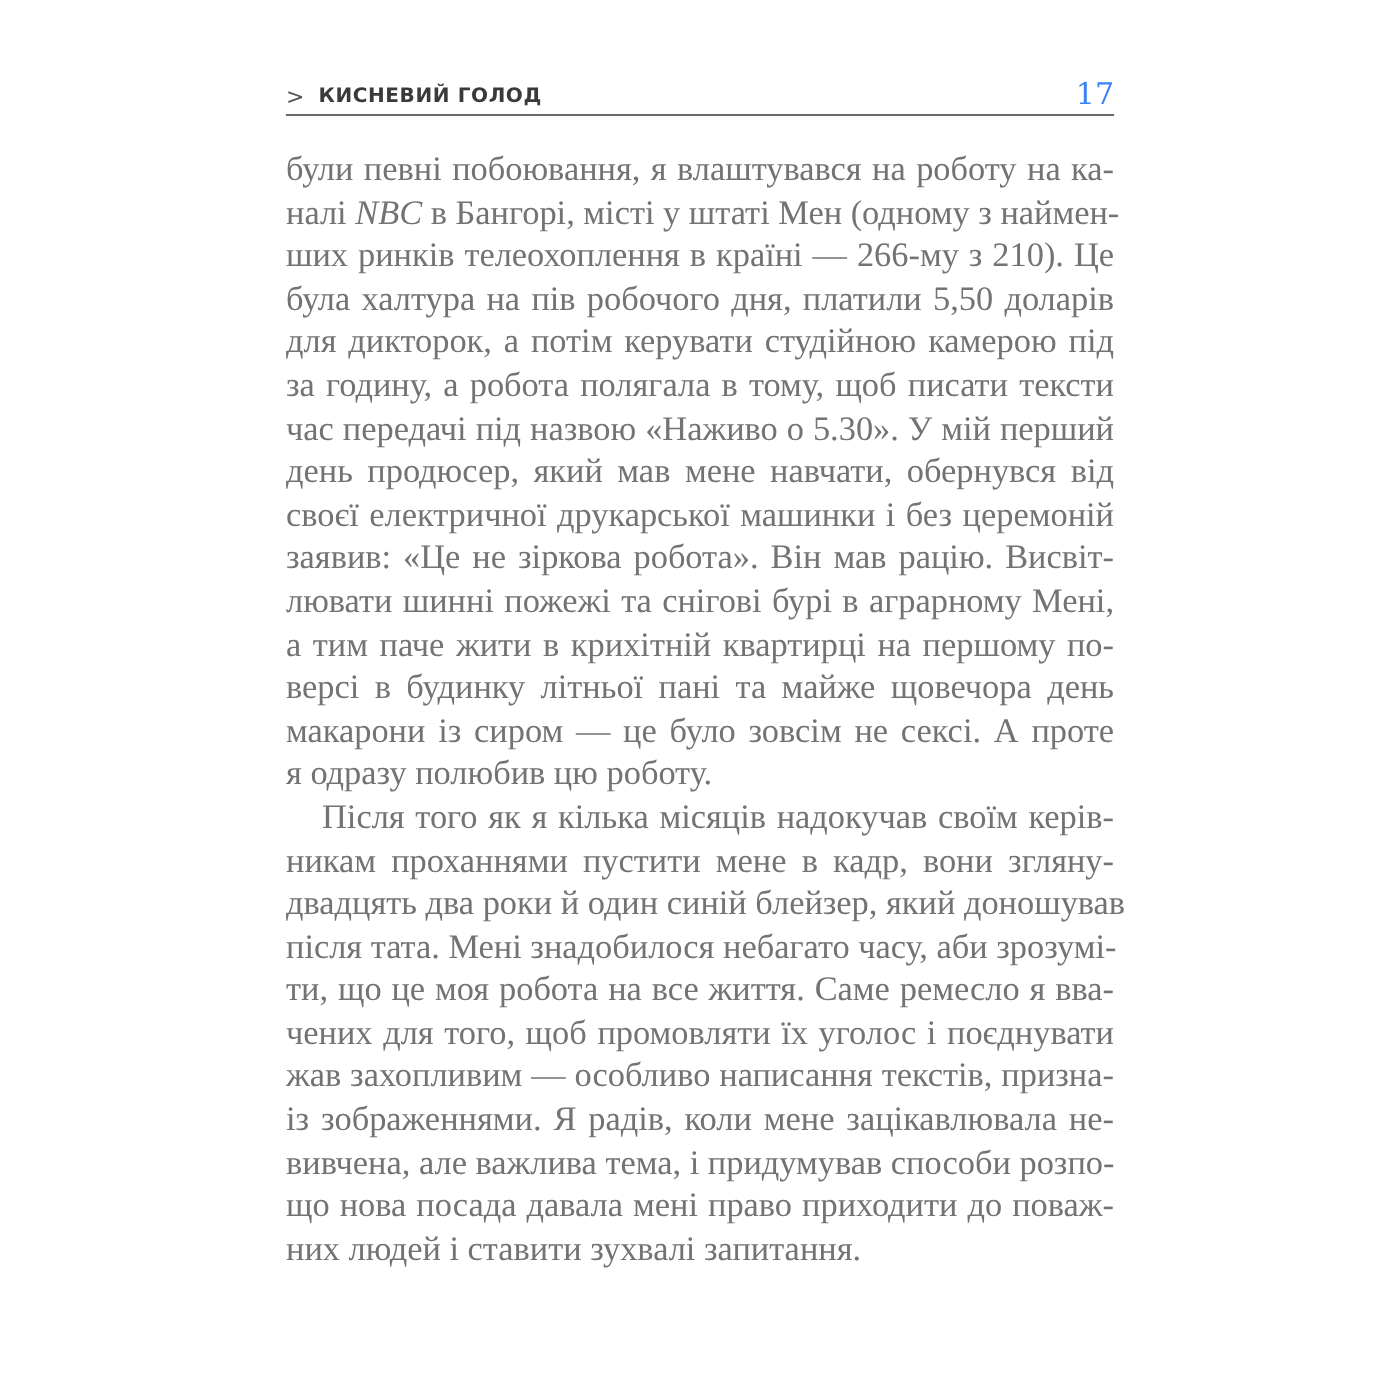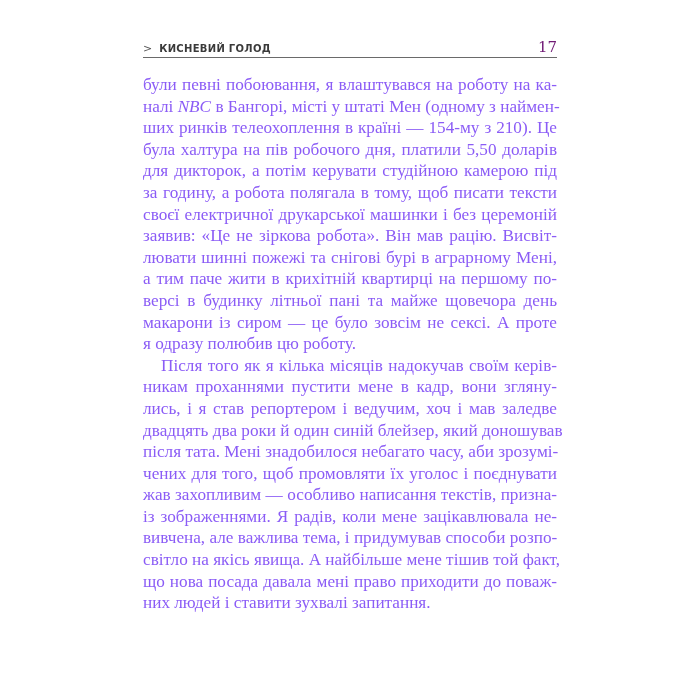--- a/index.html
+++ b/index.html
@@ -6,24 +6,24 @@
   body { width: 700px; height: 700px; position: relative; overflow: hidden; }
   .page { position: absolute; left: 0; top: 0; width: 700px; height: 700px; background: #fff; }
   .header {
     position: absolute; left: 143px; top: 40px; width: 414px; height: 17px;
     border-bottom: 1px solid #6a6a6a;
     display: flex; align-items: flex-end; justify-content: space-between;
   }
   .header-left { display: flex; align-items: center; font-family: "DejaVu Sans", sans-serif; color: #333; }
   .chev { font-size: 11px; color: #555; margin-right: 7px; position: relative; top: -2px; }
   .running-title { font-size: 10px; font-weight: bold; letter-spacing: 0.3px; color: #3a3a3a; position: relative; top: -2px; }
-  .page-number { font-family: "DejaVu Serif", serif; font-size: 15px; color: #701a75; position: relative; top: -1px; }
+  .page-number { font-family: "DejaVu Serif", serif; font-size: 15px; color: #3b82f6; position: relative; top: -1px; }
   .body-text {
     position: absolute; left: 143px; top: 74px; width: 414px;
-    font-family: "Liberation Serif", serif; font-size: 17.2px; line-height: 21.6px; color: #8b5cf6;
+    font-family: "Liberation Serif", serif; font-size: 17.2px; line-height: 21.6px; color: #737373;
   }
   .line { display: block; height: 21.6px; white-space: nowrap; text-align: justify; text-align-last: justify; }
   .line.last { text-align-last: left; }
   .line.indent { padding-left: 18px; }
   .line em { font-style: italic; }
 </style>
 </head>
 <body>
 
 <div class="page">
@@ -32,41 +32,42 @@
       <span class="chev">&gt;</span>
       <span class="running-title">КИСНЕВИЙ ГОЛОД</span>
     </div>
     <span class="page-number">17</span>
   </div>
 
   <div class="body-text">
     <div>
       <span class="line">були певні побоювання, я влаштувався на роботу на ка-</span>
       <span class="line">налі <em>NBC</em> в Бангорі, місті у штаті Мен (одному з наймен-</span>
-      <span class="line">ших ринків телеохоплення в країні — 154-му з 210). Це</span>
+      <span class="line">ших ринків телеохоплення в країні — 266-му з 210). Це</span>
       <span class="line">була халтура на пів робочого дня, платили 5,50 доларів</span>
       <span class="line">для дикторок, а потім керувати студійною камерою під</span>
       <span class="line">за годину, а робота полягала в тому, щоб писати тексти</span>
+      <span class="line">час передачі під назвою «Наживо о 5.30». У мій перший</span>
+      <span class="line">день продюсер, який мав мене навчати, обернувся від</span>
       <span class="line">своєї електричної друкарської машинки і без церемоній</span>
       <span class="line">заявив: «Це не зіркова робота». Він мав рацію. Висвіт-</span>
       <span class="line">лювати шинні пожежі та снігові бурі в аграрному Мені,</span>
       <span class="line">а тим паче жити в крихітній квартирці на першому по-</span>
       <span class="line">версі в будинку літньої пані та майже щовечора день</span>
       <span class="line">макарони із сиром — це було зовсім не сексі. А проте</span>
       <span class="line last">я одразу полюбив цю роботу.</span>
     </div>
     <div>
       <span class="line indent">Після того як я кілька місяців надокучав своїм керів-</span>
       <span class="line">никам проханнями пустити мене в кадр, вони згляну-</span>
-      <span class="line">лись, і я став репортером і ведучим, хоч і мав заледве</span>
       <span class="line">двадцять два роки й один синій блейзер, який доношував</span>
       <span class="line">після тата. Мені знадобилося небагато часу, аби зрозумі-</span>
+      <span class="line">ти, що це моя робота на все життя. Саме ремесло я вва-</span>
       <span class="line">чених для того, щоб промовляти їх уголос і поєднувати</span>
       <span class="line">жав захопливим — особливо написання текстів, призна-</span>
       <span class="line">із зображеннями. Я радів, коли мене зацікавлювала не-</span>
       <span class="line">вивчена, але важлива тема, і придумував способи розпо-</span>
-      <span class="line">світло на якісь явища. А найбільше мене тішив той факт,</span>
       <span class="line">що нова посада давала мені право приходити до поваж-</span>
       <span class="line last">них людей і ставити зухвалі запитання.</span>
     </div>
 
   </div>
 </div>
 
 </body></html>

